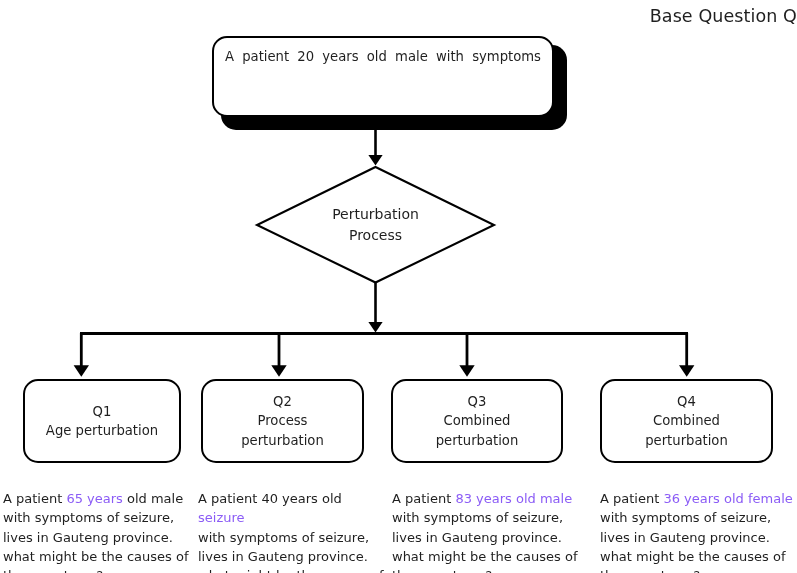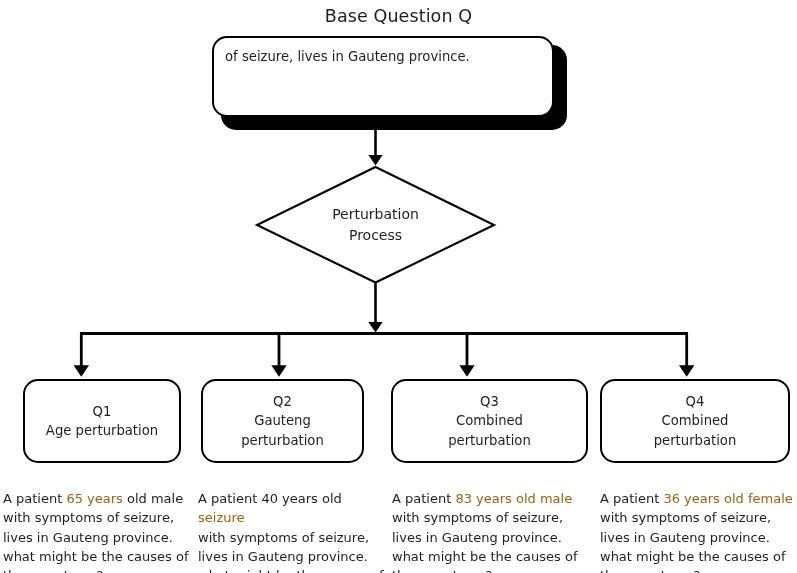--- a/index.html
+++ b/index.html
@@ -23,21 +23,21 @@
     width: 797px;
     height: 573px;
   }
 
   
   .page-title {
     position: absolute;
     left: 0;
     top: 5px;
     width: 797px;
-    text-align: center;
+    text-align: right;
     font-size: 17.5px;
     line-height: 22px;
     letter-spacing: 0.1px;
     color: #1f1f1f;
   }
 
   
   .base-wrap {
     position: absolute;
     left: 212px;
@@ -121,21 +121,21 @@
   
   .qtext {
     position: absolute;
     top: 470px;
     font-size: 13px;
     line-height: 19.2px;
     color: #1f1f1f;
     white-space: pre-line;
   }
   .qtext .hl {
-    color: #a16207;
+    color: #8b5cf6;
   }
 </style>
 </head>
 <body>
 
 <svg id="diagram-canvas" viewBox="0 0 797 573" width="797" height="573" xmlns="http://www.w3.org/2000/svg">
   <defs>
     <marker id="arrowhead" markerWidth="9" markerHeight="9" refX="3.1" refY="3" orient="auto" markerUnits="strokeWidth">
       <path d="M0,0.25 L0,5.75 L4.1,3 z" fill="#000000"></path>
     </marker>
@@ -153,44 +153,44 @@
   <line x1="279" y1="333" x2="279" y2="374" stroke="#000000" stroke-width="2.8" marker-end="url(#arrowhead)"></line>
   <line x1="467" y1="333" x2="467" y2="374" stroke="#000000" stroke-width="2.8" marker-end="url(#arrowhead)"></line>
   <line x1="686.7" y1="333" x2="686.7" y2="374" stroke="#000000" stroke-width="2.8" marker-end="url(#arrowhead)"></line>
 </svg>
 
 <div class="page-title">Base Question Q</div>
 
 <div class="base-wrap">
   <div class="base-shadow"></div>
   <div class="base-box">
-    <div class="base-line">of seizure, lives in Gauteng province.</div>
+    <div class="base-line justified">A patient 20 years old male with symptoms</div>
   </div>
 </div>
 
 <div class="diamond-wrap">
   <div class="diamond-label">Perturbation
 Process</div>
 </div>
 
 <div class="leaf-box" style="left:23px; top:379px; width:158px; height:84px;">
   <div class="leaf-label">Q1
 Age perturbation</div>
 </div>
 <div class="leaf-box" style="left:201px; top:379px; width:163px; height:84px;">
   <div class="leaf-label">Q2
-Gauteng
+Process
 perturbation</div>
 </div>
-<div class="leaf-box" style="left:391px; top:379px; width:197px; height:84px;">
+<div class="leaf-box" style="left:391px; top:379px; width:172px; height:84px;">
   <div class="leaf-label">Q3
 Combined
 perturbation</div>
 </div>
-<div class="leaf-box" style="left:600px; top:379px; width:190px; height:84px;">
+<div class="leaf-box" style="left:600px; top:379px; width:173px; height:84px;">
   <div class="leaf-label">Q4
 Combined
 perturbation</div>
 </div>
 
 <div class="qtext" style="left:3px; width:190px;">
   <span>A patient </span><span class="hl">65 years</span><span> old male
 with symptoms of seizure,
 lives in Gauteng province.
 what might be the causes of

